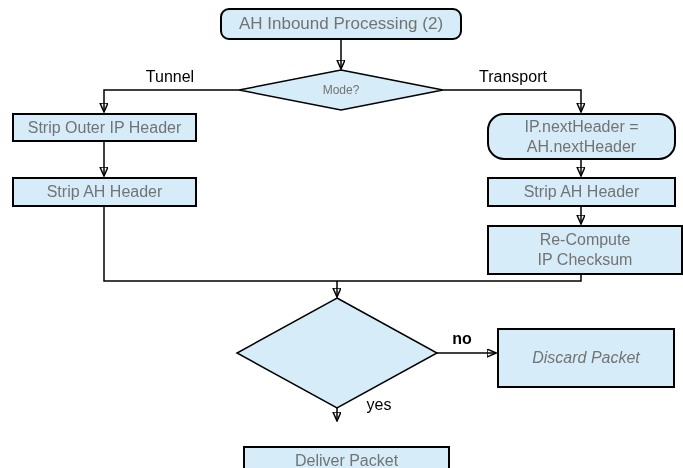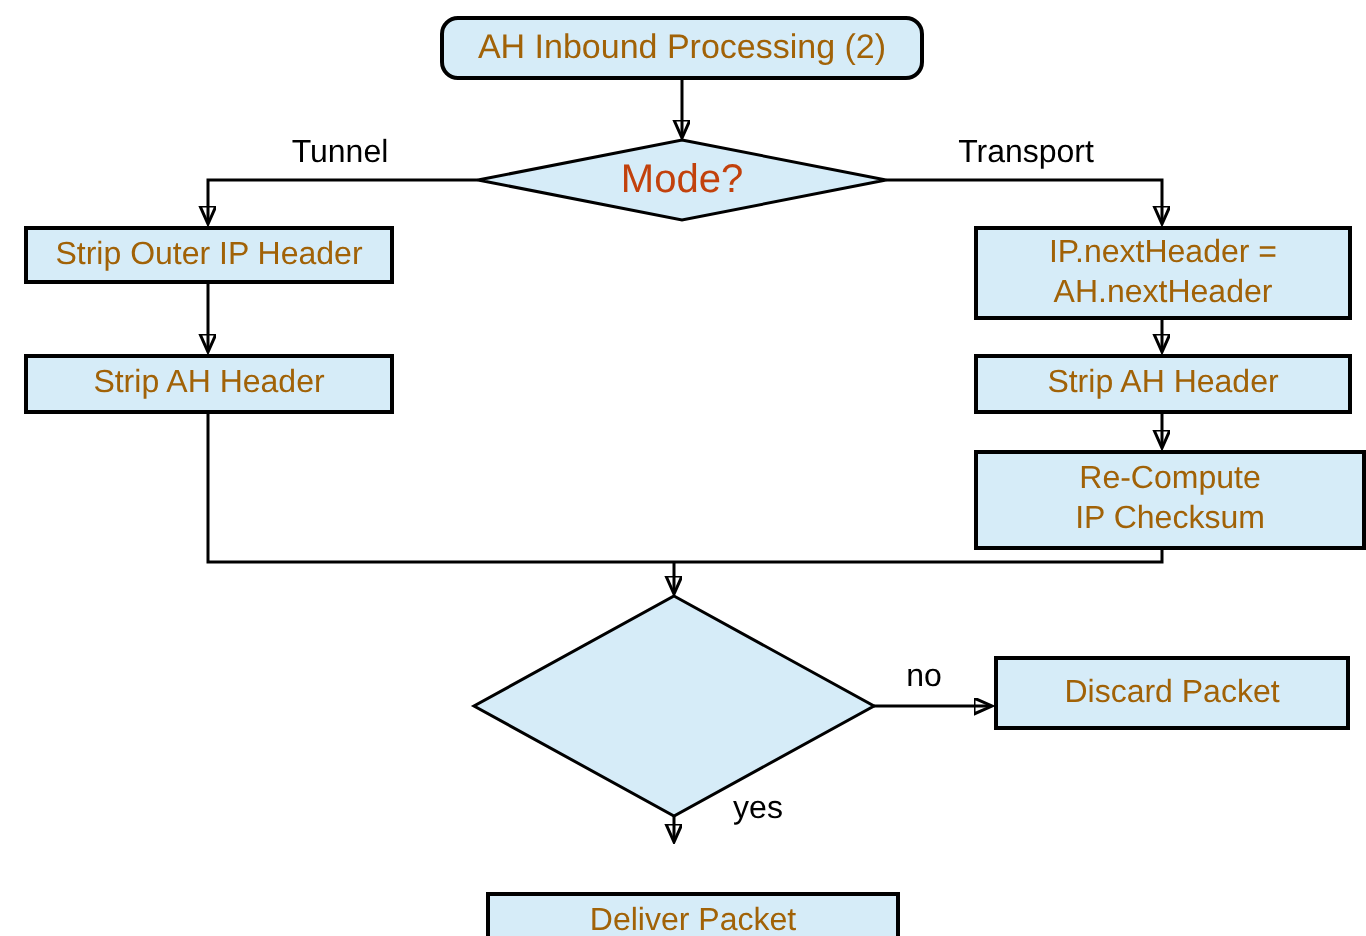--- a/index.html
+++ b/index.html
@@ -36,35 +36,35 @@
     box-sizing: border-box;
     background: var(--node_fill, #d6ecf8);
     border: 2px solid var(--node_border, #000000);
     display: flex;
     flex-direction: column;
     align-items: center;
     justify-content: center;
     text-align: center;
     font-size: 16px;
     line-height: 20px;
-    color: #a16207;
+    color: #737373;
   }
   .node.rounded {
     border-radius: 9px;
     font-size: 17px;
   }
   .diamond-text {
     position: absolute;
     display: flex;
     flex-direction: column;
     align-items: center;
     justify-content: center;
     text-align: right;
-    font-size: 20px;
-    color: #c2410c;
+    font-size: 12px;
+    color: #737373;
     pointer-events: none;
   }
   .edge-label {
     position: absolute;
     font-size: 16px;
     color: #000;
     text-align: center;
   }
 </style>
 </head>
@@ -104,40 +104,40 @@
     <polygon class="diamond" points="341,70 443,90 341,110 239,90"></polygon>
     <polygon class="diamond" points="337,298 437,353 337,408 237,353"></polygon>
   </svg>
 
   <div class="node rounded" style="left:220px; top:8px; width:242px; height:32px;">AH Inbound Processing (2)</div>
 
   <div class="node" style="left:12px; top:113px; width:185px; height:29px;">Strip Outer IP Header</div>
 
   <div class="node" style="left:12px; top:177px; width:185px; height:30px;">Strip AH Header</div>
 
-  <div class="node" style="left:487px; top:113px; width:189px; height:47px;">
+  <div class="node" style="left:487px; top:113px; width:189px; height:47px;border-radius:17px;">
     <span>IP.nextHeader =</span>
     <span>AH.nextHeader</span>
   </div>
 
   <div class="node" style="left:487px; top:177px; width:189px; height:30px;">Strip AH Header</div>
 
   <div class="node" style="left:487px; top:225px; width:196px; height:50px;">
     <span>Re-Compute</span>
     <span>IP Checksum</span>
   </div>
 
-  <div class="node" style="left:497px; top:328px; width:178px; height:37px;">Discard Packet</div>
+  <div class="node" style="left:497px; top:328px; width:178px; height:60px;font-style:italic;">Discard Packet</div>
 
   <div class="node" style="left:243px; top:446px; width:207px; height:30px;">Deliver Packet</div>
 
   <div class="diamond-text" style="left:291px; top:79px; width:100px; height:22px;">Mode?</div>
 
 
   <div class="edge-label" style="left:130px; top:68px; width:80px;">Tunnel</div>
 
   <div class="edge-label" style="left:473px; top:68px; width:80px;">Transport</div>
 
-  <div class="edge-label" style="left:442px; top:330px; width:40px;">no</div>
+  <div class="edge-label" style="left:442px; top:330px; width:40px;font-weight:bold;">no</div>
 
   <div class="edge-label" style="left:357px; top:396px; width:44px;">yes</div>
 
 </div>
 
 </body></html>

